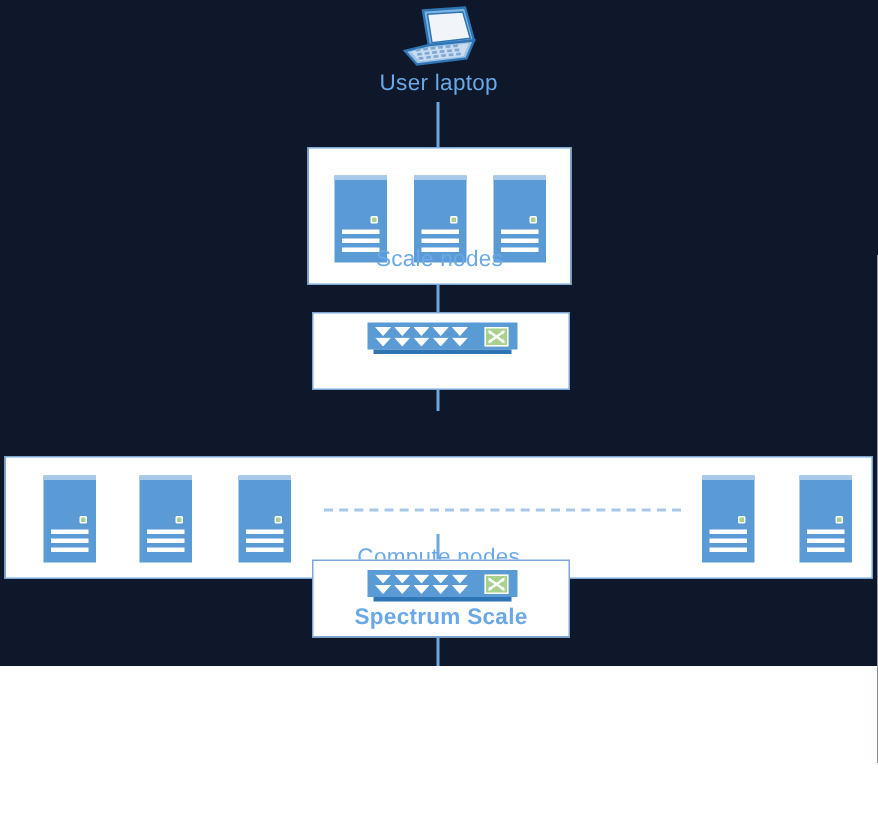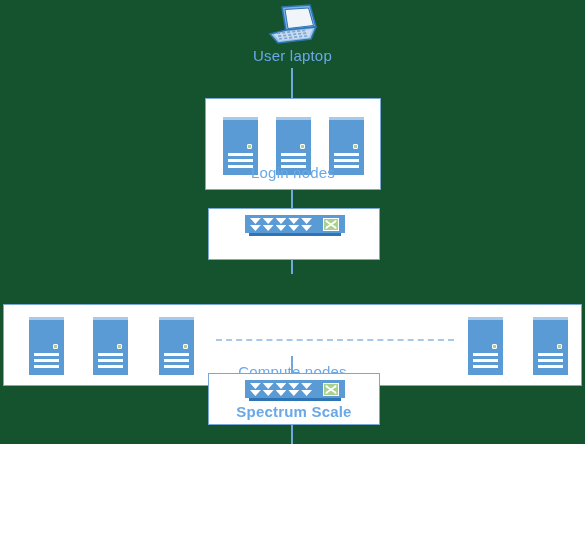--- a/index.html
+++ b/index.html
@@ -7,21 +7,21 @@
     padding: 0;
     background: #ffffff;
   }
   body {
     font-family: "Liberation Sans", sans-serif;
   }
   #diagram {
     position: relative;
     width: 585px;
     height: 444px;
-    background: #14532d;
+    background: #0f172a;
     overflow: hidden;
   }
 
   
   .conn {
     position: absolute;
     background: #6FA8DC;
   }
   .conn.v { width: 2px; }
 
@@ -253,21 +253,21 @@
         <span class="bar b3"></span>
     </div>
     <div class="node" style="left:123px; top:18px;">
       <span class="top-edge"></span>
         <span class="led"></span>
       <span class="bar b1"></span>
         <span class="bar b2"></span>
         <span class="bar b3"></span>
     </div>
 
-    <div class="grp-label" style="top:65px;">Login nodes</div>
+    <div class="grp-label" style="top:65px;">Scale nodes</div>
   </div>
 
   <div class="conn v" style="left:291px; top:190px; height:18px;"></div>
 
   <div class="group-box" style="left:208px; top:208px; width:172px; height:52px;">
 
     <div class="switch" style="left:36px; top:6px;">
       <span class="body"></span>
       <span class="shadow"></span>
       <span class="ports">

